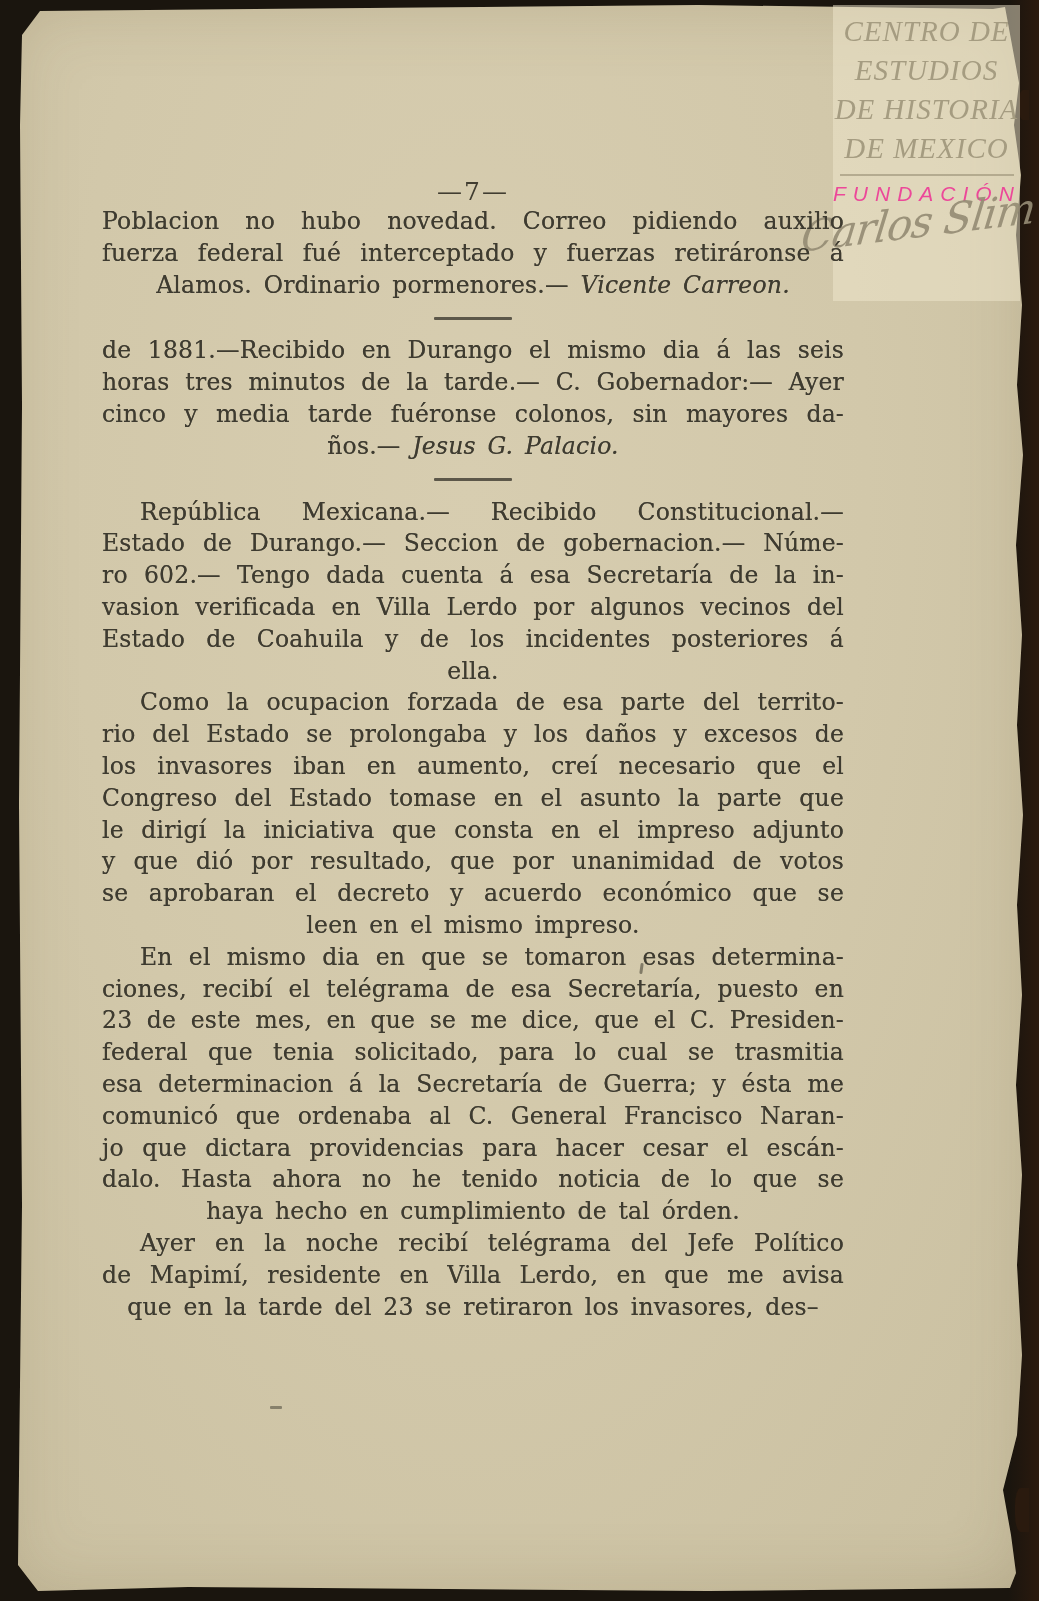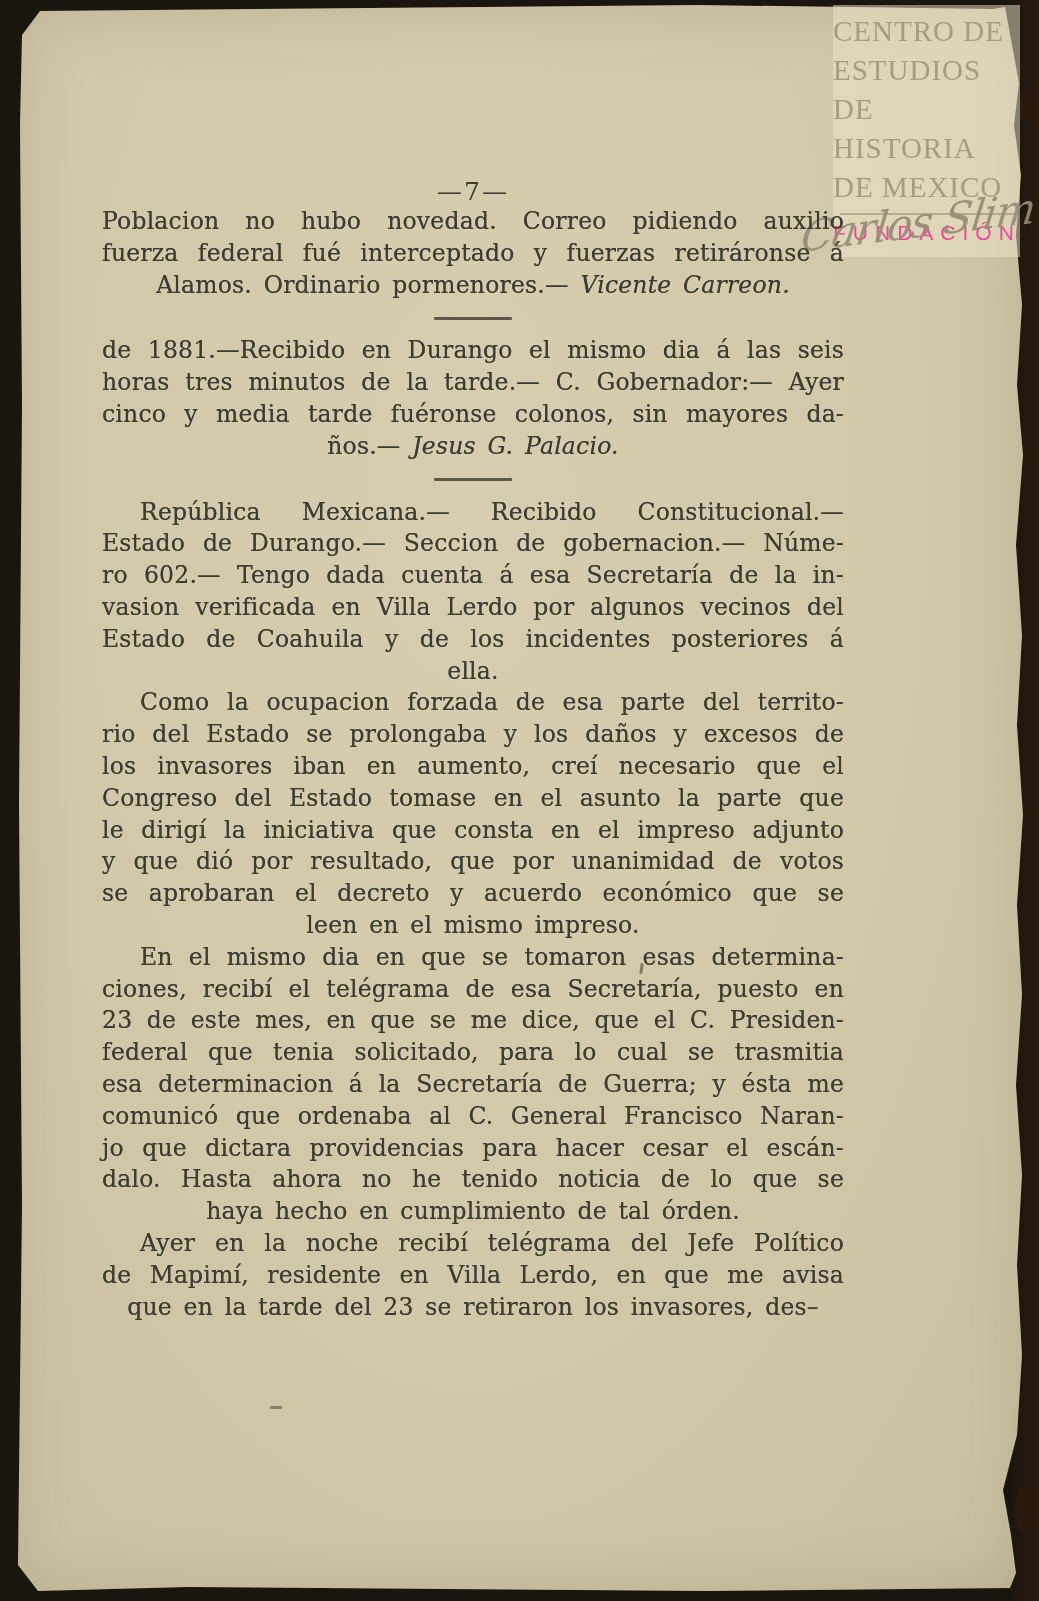--- a/index.html
+++ b/index.html
@@ -25,23 +25,25 @@
       1004px 40px, 1011px 78px, 1006px 120px, 1013px 170px, 1008px 230px,
       1014px 300px, 1009px 380px, 1015px 450px, 1008px 540px, 1014px 630px,
       1009px 720px, 1015px 810px, 1009px 900px, 1014px 990px, 1008px 1080px,
       1014px 1170px, 1009px 1260px, 1014px 1350px, 1009px 1430px, 995px 1485px,
       1003px 1530px, 1008px 1568px, 1002px 1583px, 700px 1586px, 180px 1582px,
       30px 1586px, 10px 1560px, 14px 1200px, 11px 800px, 14px 400px, 12px 120px
     );
   }
   
   .wm-box {
-    position: absolute; left: 833px; top: 5px; width: 187px; height: 252px;
+    position: absolute; left: 833px; top: 5px; width: 187px; height: 296px;
     background: rgba(240, 232, 206, 0.5);
+    text-align: center;
     padding-top: 7px;
+    font-style: italic;
   }
   .wm-line {
     font-family: "Liberation Serif", serif;
     font-size: 29px; line-height: 39px;
     letter-spacing: 1px;
     color: #a59c81;
   }
   .wm-rule {
     width: 174px; height: 0;
     border-top: 2px solid rgba(165, 156, 129, 0.75);

